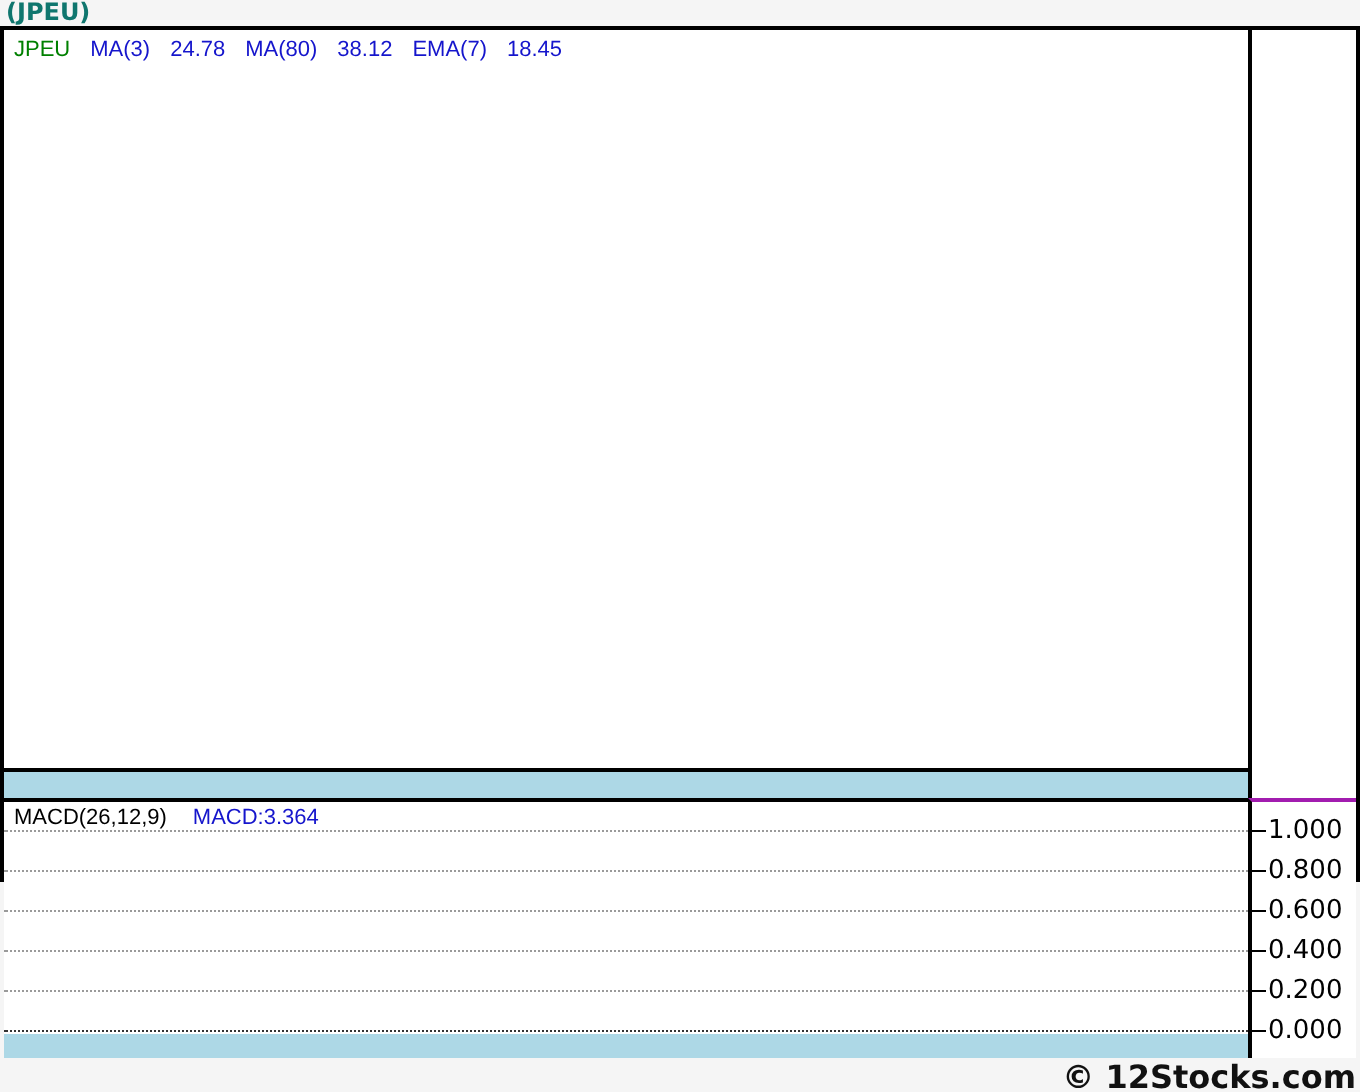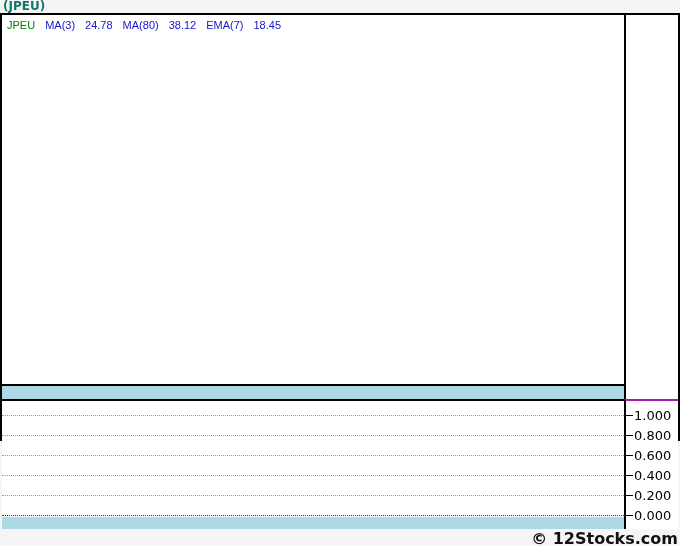--- a/index.html
+++ b/index.html
@@ -135,20 +135,24 @@
         <span>EMA(7)</span>
         <span>18.45</span>
       </span>
     </div>
     <div class="price-strip"></div>
   </div>
 
   <div class="main-axis"></div>
 
   <div class="macd">
+    <div class="macd-labels">
+      <span class="name">MACD(26,12,9)</span>
+      <span class="val">MACD:3.364</span>
+    </div>
     <div class="grid g0"></div>
     <div class="grid g1"></div>
     <div class="grid g2"></div>
     <div class="grid g3"></div>
     <div class="grid g4"></div>
     <div class="grid g5 zero"></div>
     <div class="macd-strip"></div>
   </div>
 
   <div class="macd-axis">

